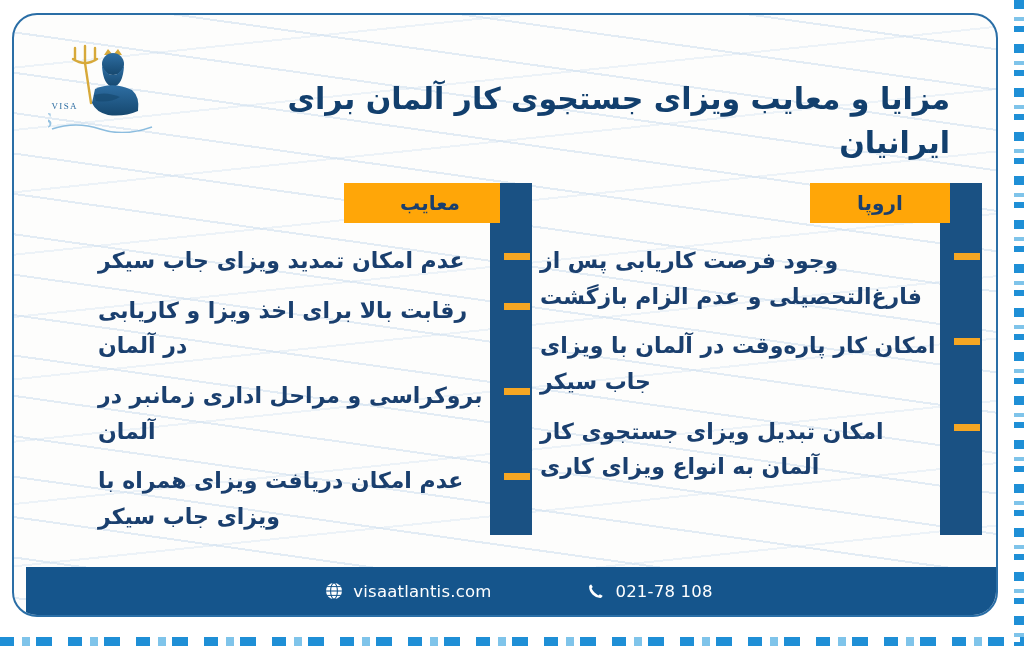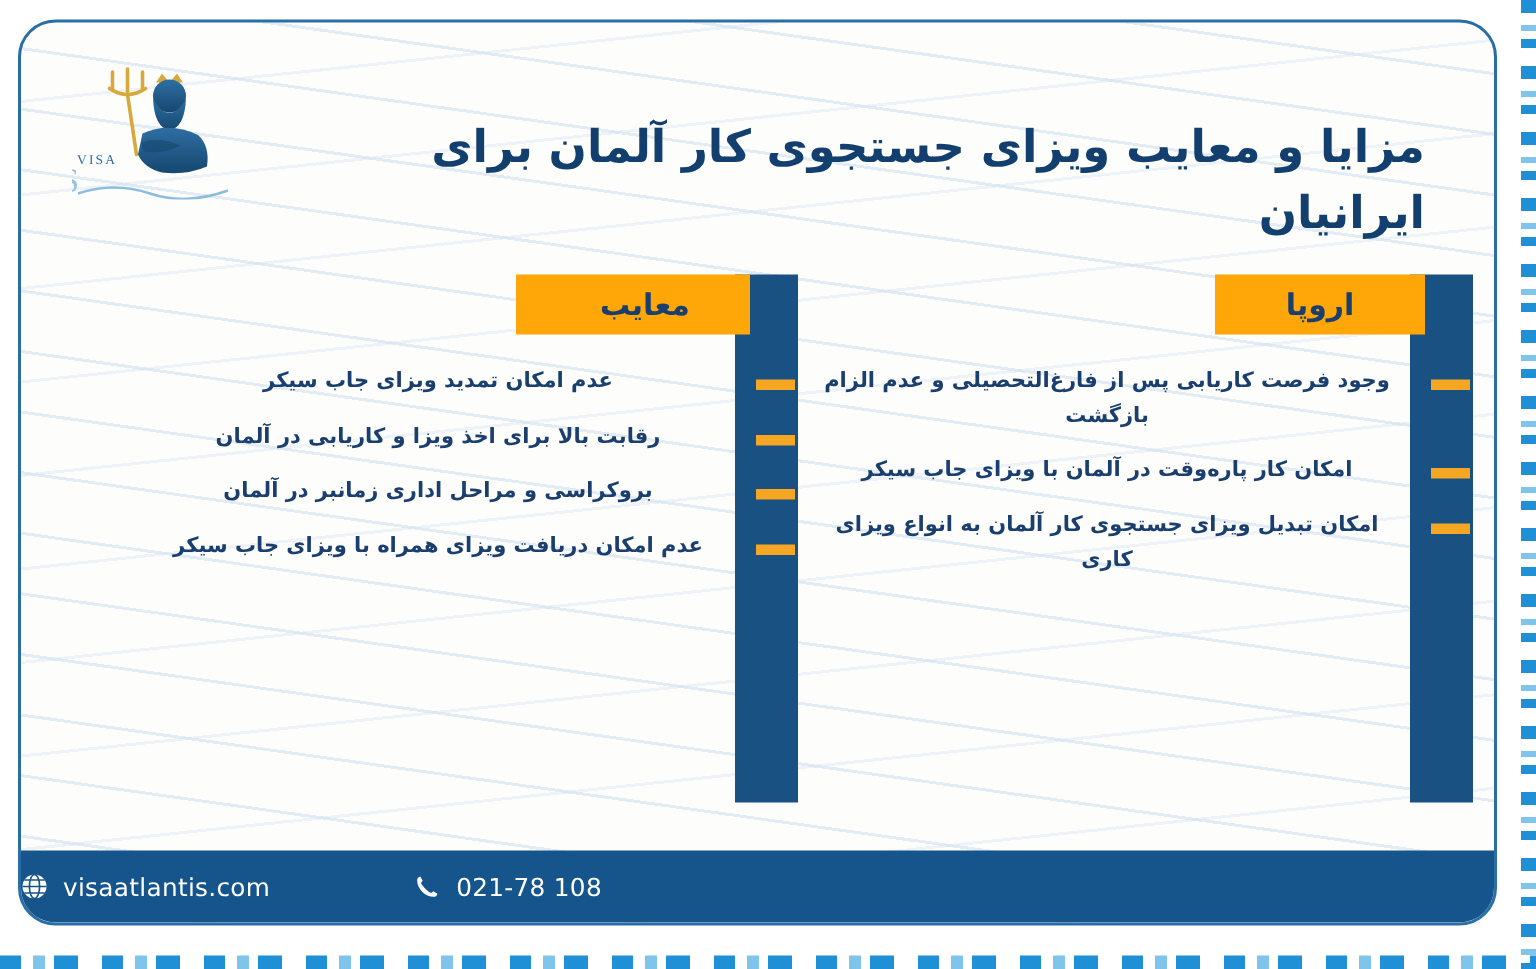--- a/index.html
+++ b/index.html
@@ -161,48 +161,48 @@
     right: 42px;
     width: 400px;
     direction: rtl;
   }
   .col.disadvantages .items { width: 392px; }
 
   .item {
     position: relative;
     display: block;
     color: #1a3f6e;
-    font-size: 14px;
+    font-size: 22px;
     font-weight: bold;
     line-height: 1.62;
-    text-align: center;
+    text-align: left;
     direction: rtl;
     margin-bottom: 14px;
     padding-right: 4px;
   }
   .tick {
     position: absolute;
     right: -40px;
     top: 10px;
     width: 26px;
     height: 7px;
     background: #f5a623;
   }
 
   
   .footer {
     position: absolute;
-    left: 0;
+    left: 12px;
     bottom: 0;
     width: 986px;
     height: 48px;
     background: #15558c;
     display: flex;
     align-items: center;
-    justify-content: flex-start;
+    justify-content: center;
     gap: 96px;
     direction: ltr;
   }
   .footer-item {
     display: flex;
     align-items: center;
     gap: 10px;
     color: #ffffff;
     font-size: 16.5px;
     letter-spacing: 0.2px;

